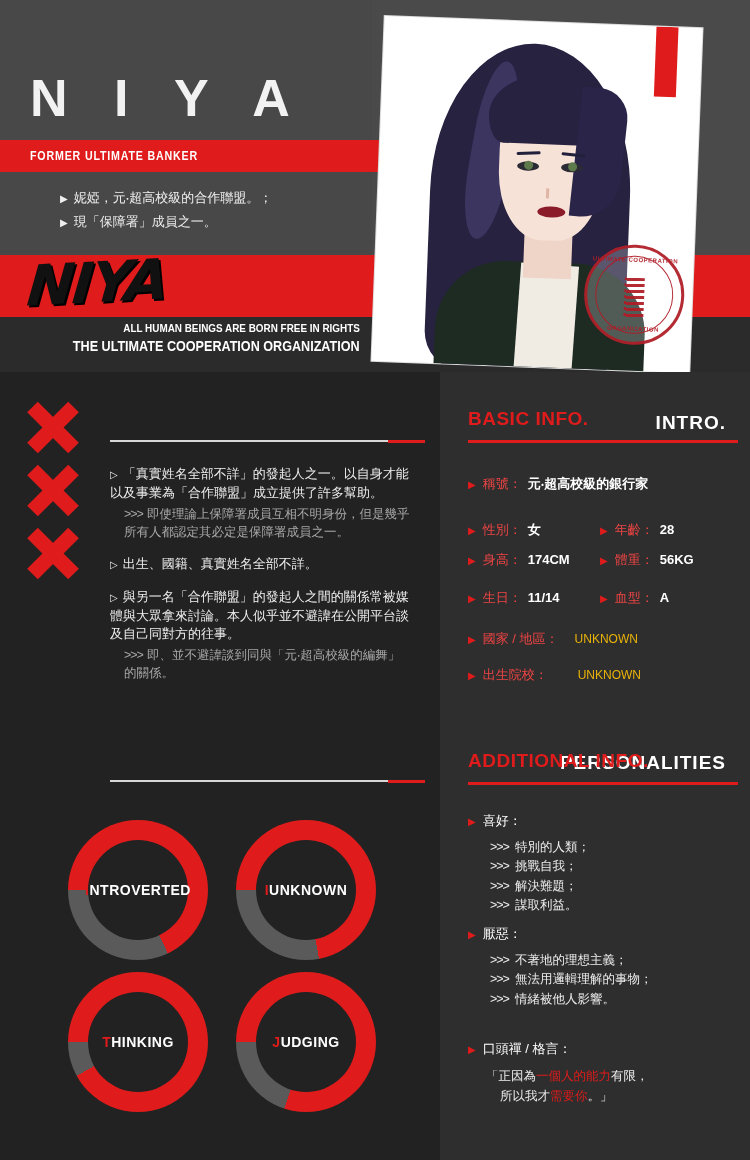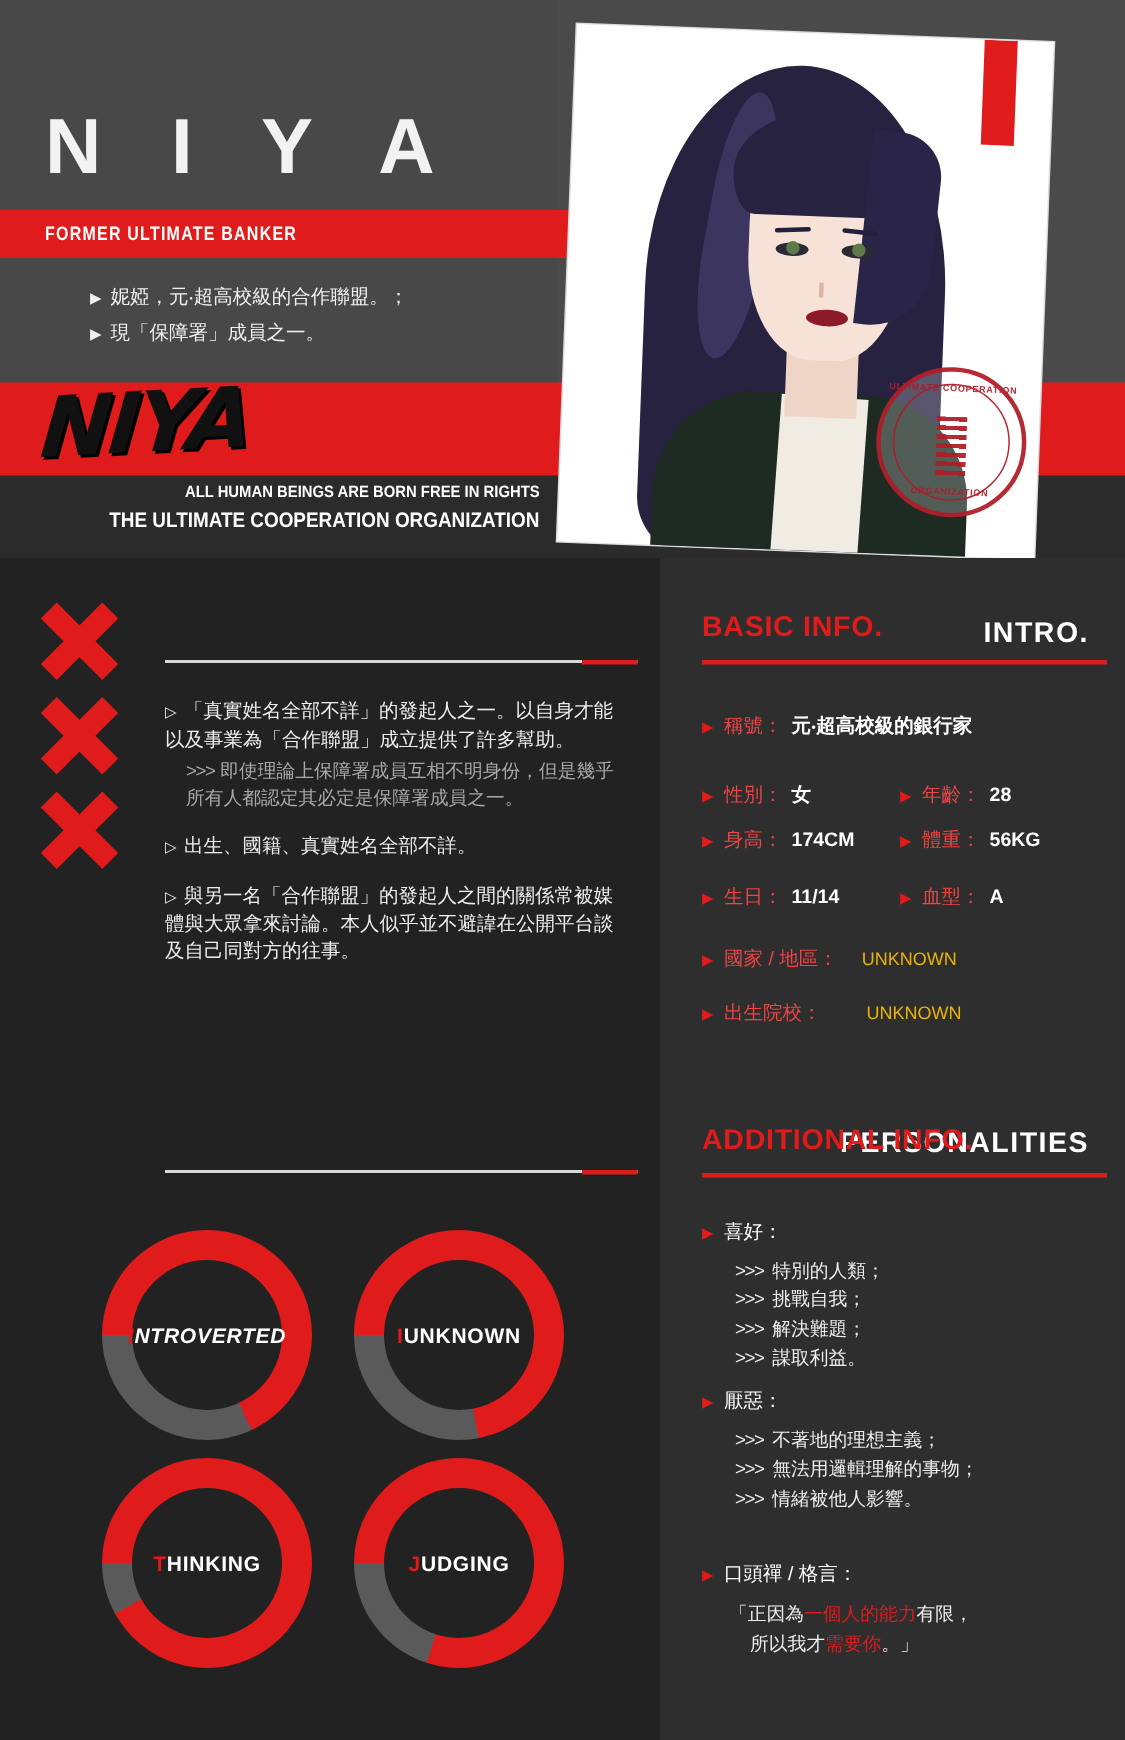--- a/index.html
+++ b/index.html
@@ -270,29 +270,30 @@
   <div class="intro-body">
     <div class="intro-item">
       <div class="line"><span class="tri">▷</span><span>「真實姓名全部不詳」的發起人之一。以自身才能以及事業為「合作聯盟」成立提供了許多幫助。</span></div>
       <div class="sub-note indent"><span class="gt">&gt;&gt;&gt;</span><span>即使理論上保障署成員互相不明身份，但是幾乎所有人都認定其必定是保障署成員之一。</span></div>
     </div>
     <div class="intro-item">
       <div class="line"><span class="tri">▷</span><span>出生、國籍、真實姓名全部不詳。</span></div>
     </div>
     <div class="intro-item">
       <div class="line"><span class="tri">▷</span><span>與另一名「合作聯盟」的發起人之間的關係常被媒體與大眾拿來討論。本人似乎並不避諱在公開平台談及自己同對方的往事。</span></div>
+      <div class="sub-note indent"><span class="gt">&gt;&gt;&gt;</span><span>即、並不避諱談到同與「元‧超高校級的編舞」的關係。</span></div>
     </div>
   </div>
 
   <div class="sec-head-right" style="top:752px;">PERSONALITIES</div>
   <div class="rule-white" style="left:110px; top:780px; width:315px;"></div>
   <div class="rule-red" style="left:388px; top:780px; width:37px;"></div>
 
   <div class="rings">
-    <div class="ring-wrap" style="left:8px; top:0;font-style:italic;">
+    <div class="ring-wrap" style="left:8px; top:0;">
       <div class="ring" id="ring0" style="background: conic-gradient(from -90deg, rgb(224, 27, 27) 0deg, rgb(224, 27, 27) 244.8deg, rgb(90, 90, 90) 244.8deg, rgb(90, 90, 90) 360deg);">
         <div class="ring-hole">
           <span class="ring-label"><span class="hl">I</span><span>NTROVERTED</span></span>
         </div>
       </div>
     </div>
     <div class="ring-wrap" style="left:176px; top:0;">
       <div class="ring" id="ring1" style="background: conic-gradient(from -90deg, rgb(224, 27, 27) 0deg, rgb(224, 27, 27) 259.2deg, rgb(90, 90, 90) 259.2deg, rgb(90, 90, 90) 360deg);">
         <div class="ring-hole">
           <span class="ring-label"><span class="hl">I</span><span>UNKNOWN</span></span>

